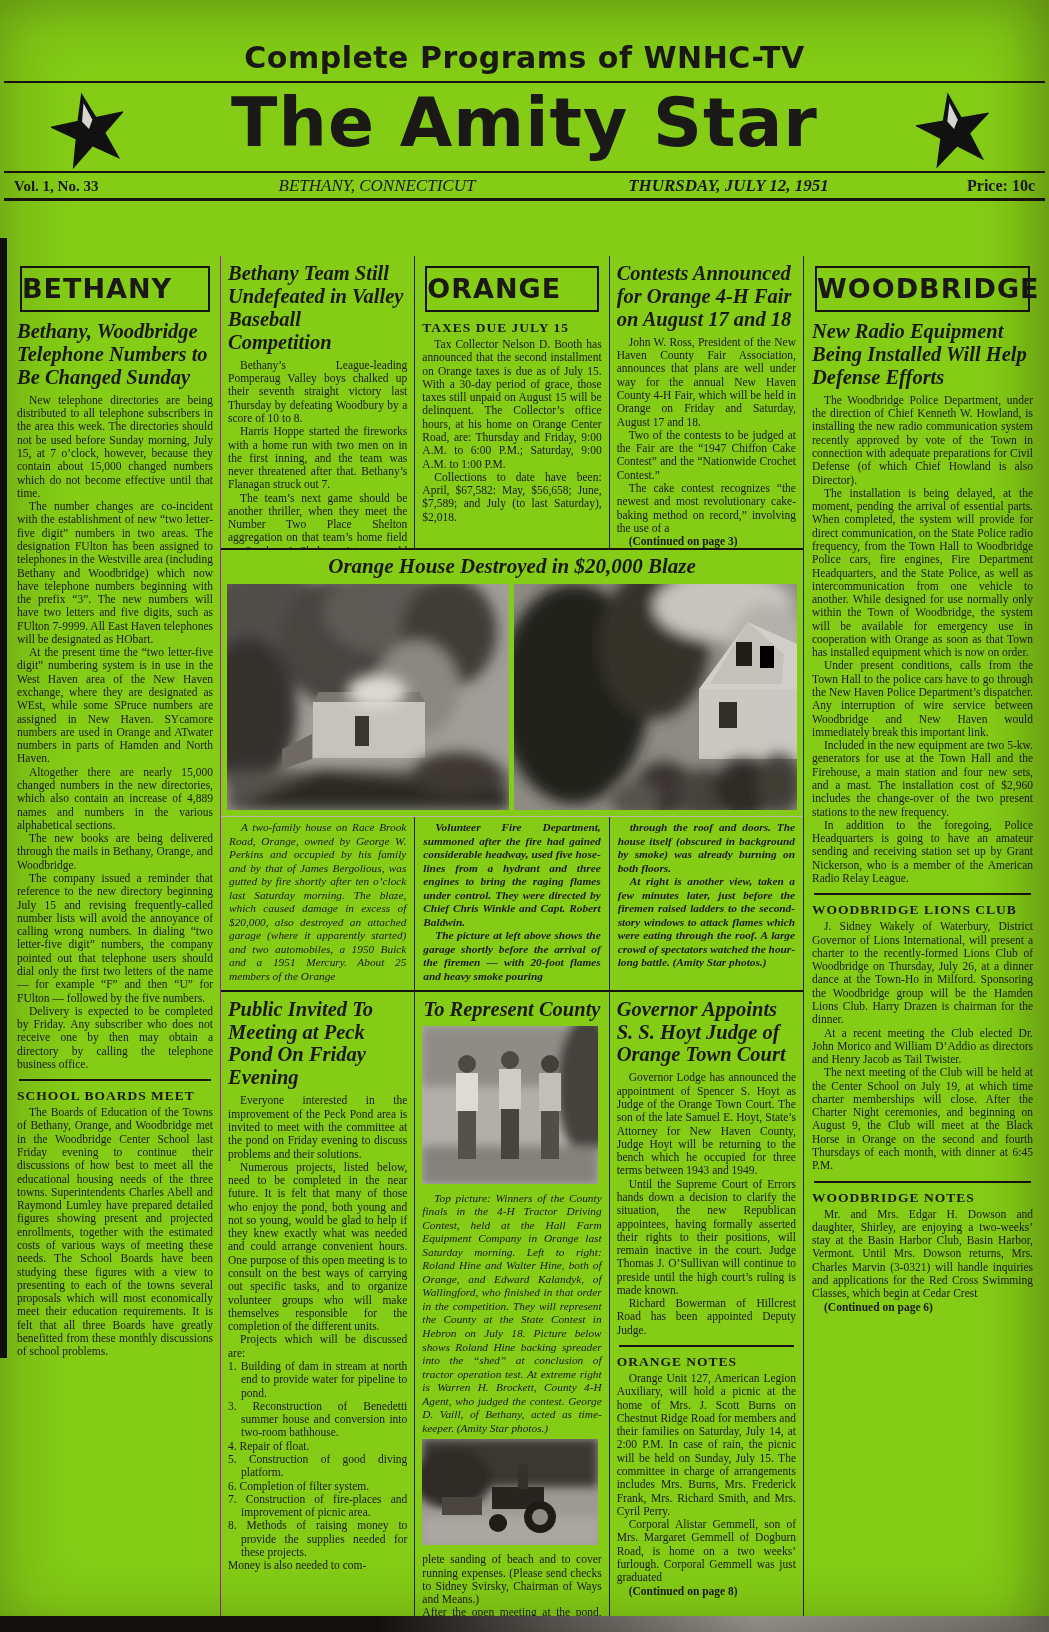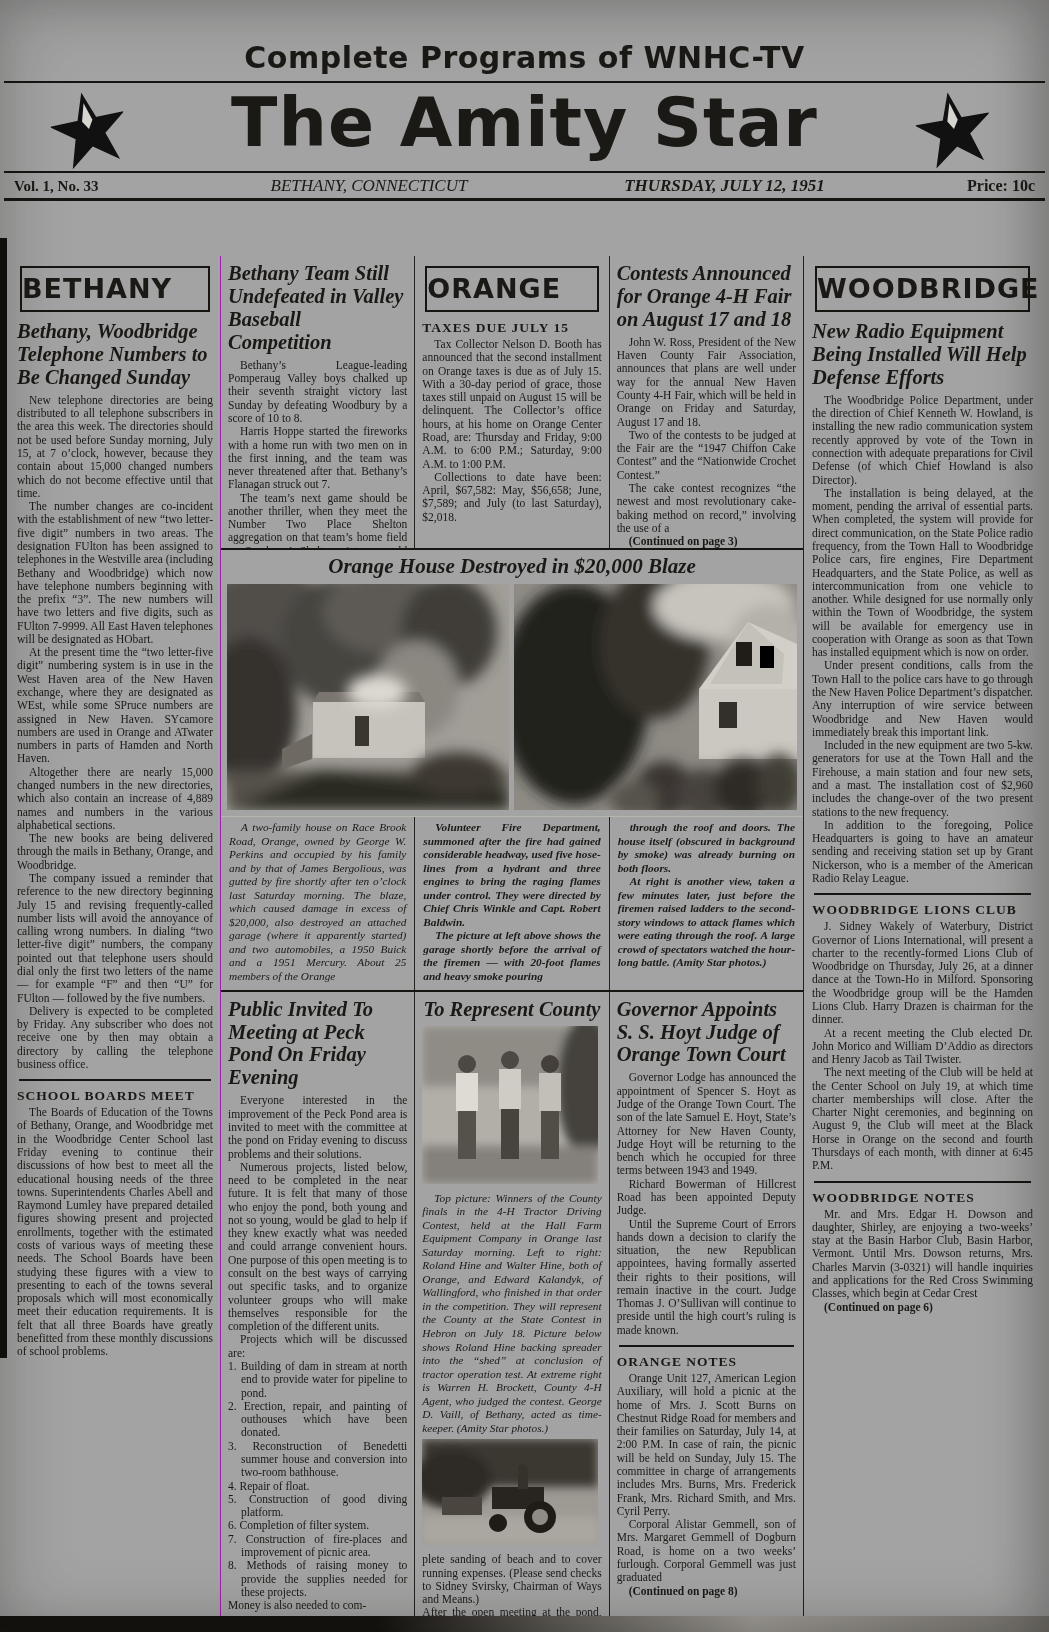--- a/index.html
+++ b/index.html
@@ -1,34 +1,34 @@
 <!DOCTYPE html>
 <html><head>
 <meta charset="utf-8">
 <style>
   html,body{margin:0;padding:0;background:#6f6d69;}
-  .page{position:relative;width:1049px;height:1632px;margin:0 auto;background:#a3a3a3;
+  .page{position:relative;width:1049px;height:1632px;margin:0 auto;background:#84cc16;
         overflow:hidden;font-family:"Liberation Serif",serif;color:#1b1916;}
   .page::after{content:"";position:absolute;inset:0;pointer-events:none;
         box-shadow:inset 0 0 70px rgba(20,18,15,.28), inset -20px 0 40px rgba(20,18,15,.12);}
   
   .scan-left{position:absolute;left:0;top:238px;width:7px;height:1120px;background:#12100e;}
   .scan-bottom{position:absolute;left:0;bottom:0;width:100%;height:16px;
         background:linear-gradient(90deg,#15130f 0%,#15130f 36%,#5c5954 52%,#a3a09a 72%,#7b7872 100%);}
   
   .banner{padding-top:40px;text-align:center;font-family:"DejaVu Sans",sans-serif;
         font-weight:bold;font-size:30px;letter-spacing:.5px;}
   .mast-title{margin-top:6px;text-align:center;font-family:"DejaVu Sans",sans-serif;
         font-weight:bold;font-size:68px;letter-spacing:1px;line-height:1.0;}
   .star{position:absolute;top:92px;width:74px;height:74px;}
   .star.left{left:52px;transform:rotate(-12deg);}
   .star.right{right:58px;transform:rotate(-10deg);}
   .rule-thin{height:2px;background:#171512;margin:0 4px;}
   .rule-under-banner{margin-top:6px;}
-  .dateline{display:flex;align-items:baseline;margin:0 6px;padding:3px 8px 2px;}
+  .dateline{display:flex;align-items:baseline;margin:0 6px;padding:3px 8px 2px;gap:8px;}
   .dateline .vol{font-weight:bold;font-size:15px;width:190px;}
   .dateline .place{font-weight:normal;font-style:italic;font-size:17px;width:330px;text-align:center;}
   .dateline .date{font-weight:bold;font-style:italic;font-size:17px;flex:1;text-align:center;}
   .dateline .price{font-weight:bold;font-size:16px;width:120px;text-align:right;}
   .rule-thick{height:3px;background:#171512;margin:0 4px;}
   
   .content{position:absolute;top:256px;left:10px;right:8px;bottom:4px;display:flex;}
   .colA{width:196px;padding:0 7px;overflow:hidden;}
   .mid{width:582px;border-left:1px solid #a21caf;border-right:1px solid #24211d;overflow:hidden;}
   .colE{flex:1;padding:0 8px;overflow:hidden;}
@@ -111,21 +111,21 @@
           <p>The Boards of Education of the Towns of Bethany, Orange, and Woodbridge met in the Woodbridge Center School last Friday evening to continue their discussions of how best to meet all the educational housing needs of the three towns. Superintendents Charles Abell and Raymond Lumley have prepared detailed figures showing present and projected enrollments, together with the estimated costs of various ways of meeting these needs. The School Boards have been studying these figures with a view to presenting to each of the towns several proposals which will most economically meet their education requirements. It is felt that all three Boards have greatly benefitted from these monthly discussions of school problems.</p>
         </div>
     </div>
 
     <div class="mid">
 
       <div class="mid-top">
         <div class="subcol body">
           <div class="story-head">Bethany Team Still Undefeated in Valley Baseball Competition</div>
           <div>
-              <p>Bethany’s League-leading Pomperaug Valley boys chalked up their seventh straight victory last Sunday by defeating Woodbury by a score of 10 to 8.</p>
+              <p>Bethany’s League-leading Pomperaug Valley boys chalked up their seventh straight victory last Thursday by defeating Woodbury by a score of 10 to 8.</p>
               <p>Harris Hoppe started the fireworks with a home run with two men on in the first inning, and the team was never threatened after that. Bethany’s Flanagan struck out 7.</p>
               <p>The team’s next game should be another thriller, when they meet the Number Two Place Shelton aggregation on that team’s home field on Sunday. A Shelton victory would put them in a first-place tie with Bethany.</p>
             </div>
         </div>
         <div class="subcol body">
           <div class="section-box">ORANGE</div>
           <div class="small-head">TAXES DUE JULY 15</div>
           <div>
               <p>Tax Collector Nelson D. Booth has announced that the second installment on Orange taxes is due as of July 15. With a 30-day period of grace, those taxes still unpaid on August 15 will be delinquent. The Collector’s office hours, at his home on Orange Center Road, are: Thursday and Friday, 9:00 A.M. to 6:00 P.M.; Saturday, 9:00 A.M. to 1:00 P.M.</p>
               <p>Collections to date have been: April, $67,582: May, $56,658; June, $7,589; and July (to last Saturday), $2,018.</p>
@@ -217,21 +217,20 @@
       <div class="mid-bottom">
         <div class="subcol body">
           <div class="story-head">Public Invited To Meeting at Peck Pond On Friday Evening</div>
           <div>
               <p>Everyone interested in the improvement of the Peck Pond area is invited to meet with the committee at the pond on Friday evening to discuss problems and their solutions.</p>
               <p>Numerous projects, listed below, need to be completed in the near future. It is felt that many of those who enjoy the pond, both young and not so young, would be glad to help if they knew exactly what was needed and could arrange convenient hours. One purpose of this open meeting is to consult on the best ways of carrying out specific tasks, and to organize volunteer groups who will make themselves responsible for the completion of the different units.</p>
               <p>Projects which will be discussed are:</p>
             </div>
           <div>
               <p class="li">1. Building of dam in stream at north end to provide water for pipeline to pond.</p>
-              <p class="li">2. Erection, repair, and painting of outhouses which have been donated.</p>
               <p class="li">3. Reconstruction of Benedetti summer house and conversion into two-room bathhouse.</p>
               <p class="li">4. Repair of float.</p>
               <p class="li">5. Construction of good diving platform.</p>
               <p class="li">6. Completion of filter system.</p>
               <p class="li">7. Construction of fire-places and improvement of picnic area.</p>
               <p class="li">8. Methods of raising money to provide the supplies needed for these projects.</p>
               <p class="li">Money is also needed to com-</p>
             </div>
         </div>
         <div class="subcol body">
@@ -287,22 +286,22 @@
           </div>
           <div>
               <p class="noindent">plete sanding of beach and to cover running expenses. (Please send checks to Sidney Svirsky, Chairman of Ways and Means.)</p>
               <p class="noindent">After the open meeting at the pond, the Peck Pond Committee will adjourn to the Library for a short business meeting.</p>
             </div>
         </div>
         <div class="subcol body">
           <div class="story-head">Governor Appoints S. S. Hoyt Judge of Orange Town Court</div>
           <div>
               <p>Governor Lodge has announced the appointment of Spencer S. Hoyt as Judge of the Orange Town Court. The son of the late Samuel E. Hoyt, State’s Attorney for New Haven County, Judge Hoyt will be returning to the bench which he occupied for three terms between 1943 and 1949.</p>
+              <p>Until the Supreme Court of Errors hands down a decision to clarify the situation, the new Republican appointees, having formally asserted their rights to their positions, will remain inactive in the court. Judge Thomas J. O’Sullivan will continue to preside until the high court’s ruling is made known.</p>
               <p>Richard Bowerman of Hillcrest Road has been appointed Deputy Judge.</p>
-              <p>Until the Supreme Court of Errors hands down a decision to clarify the situation, the new Republican appointees, having formally asserted their rights to their positions, will remain inactive in the court. Judge Thomas J. O’Sullivan will continue to preside until the high court’s ruling is made known.</p>
             </div>
           <div class="inrule"></div>
           <div class="small-head">ORANGE NOTES</div>
           <div>
               <p>Orange Unit 127, American Legion Auxiliary, will hold a picnic at the home of Mrs. J. Scott Burns on Chestnut Ridge Road for members and their families on Saturday, July 14, at 2:00 P.M. In case of rain, the picnic will be held on Sunday, July 15. The committee in charge of arrangements includes Mrs. Burns, Mrs. Frederick Frank, Mrs. Richard Smith, and Mrs. Cyril Perry.</p>
               <p>Corporal Alistar Gemmell, son of Mrs. Margaret Gemmell of Dogburn Road, is home on a two weeks’ furlough. Corporal Gemmell was just graduated</p>
             </div>
           <p class="continued">(Continued on page 8)</p>
         </div>
       </div>

